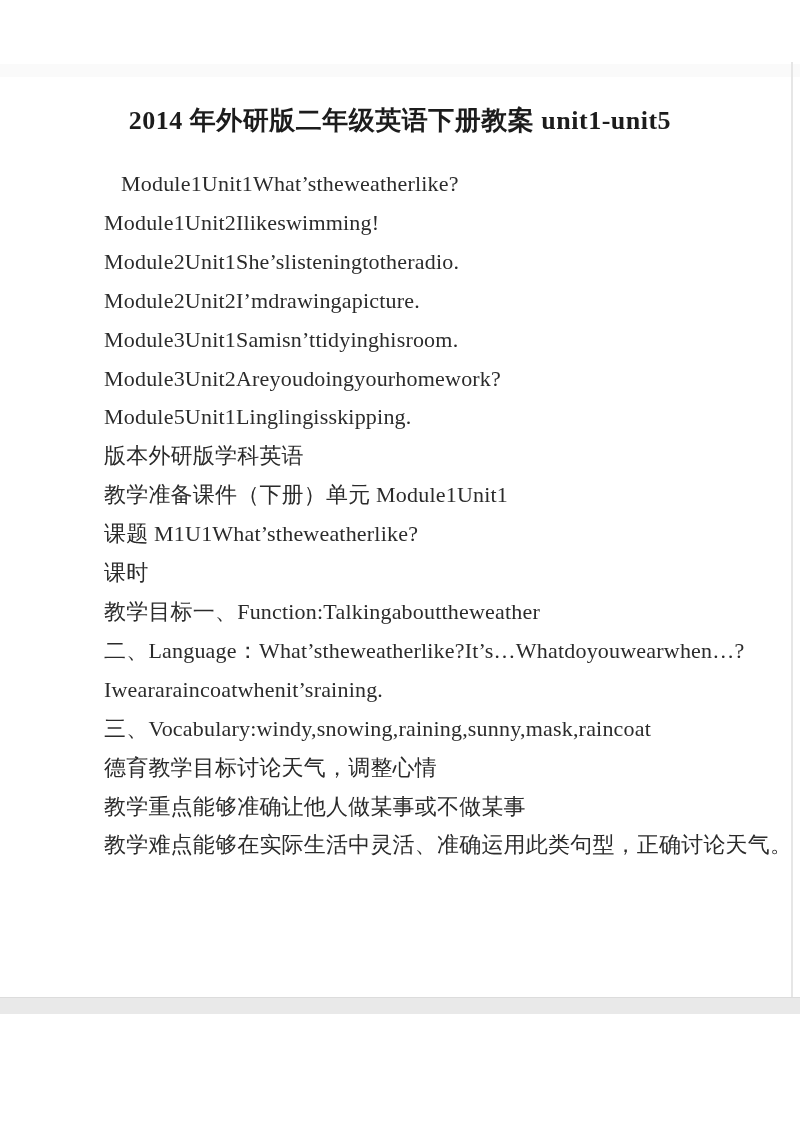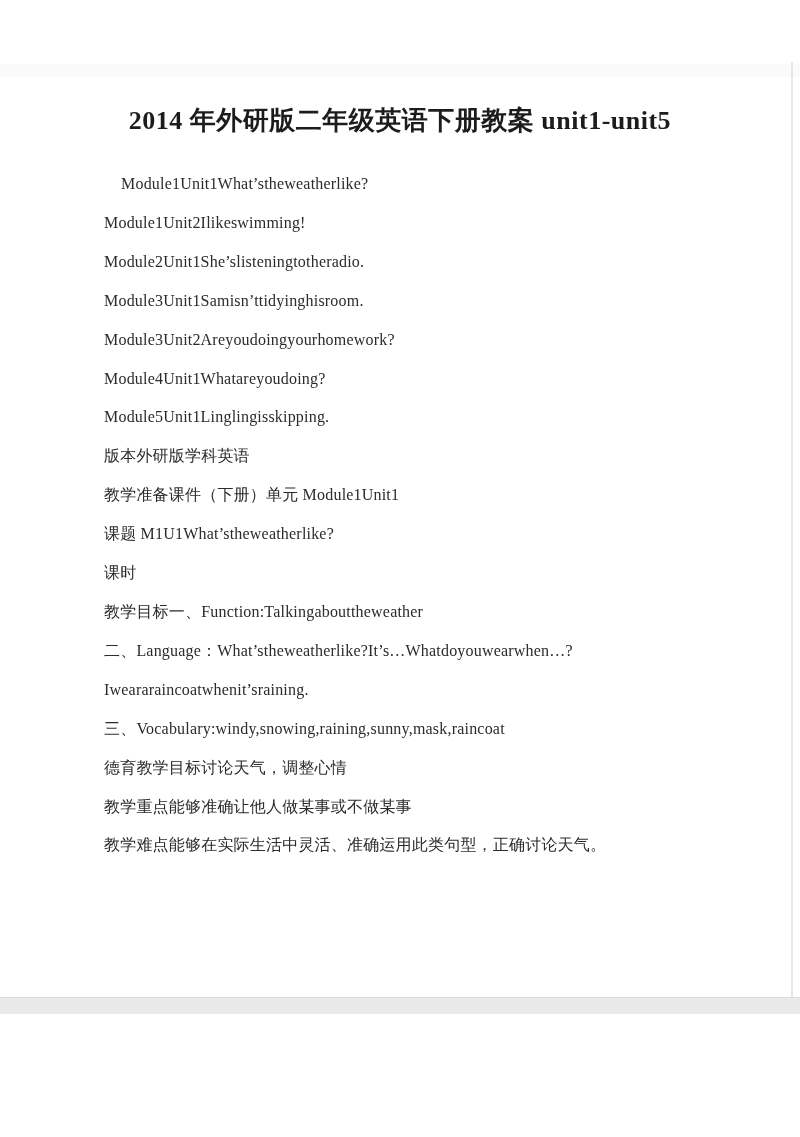--- a/index.html
+++ b/index.html
@@ -33,21 +33,21 @@
     font-weight: bold;
     color: #1c1c1c;
     letter-spacing: 0.5px;
     white-space: nowrap;
   }
   .content {
     position: absolute;
     top: 165px;
     left: 104px;
     right: 40px;
-    font-size: 16px;
+    font-size: 22px;
     color: #2b2b2b;
   }
   .content p {
     margin: 0;
     line-height: 38.9px;
     white-space: nowrap;
     letter-spacing: 0.2px;
   }
   .content p.first-indent {
     text-indent: 17px;
@@ -88,23 +88,23 @@
 <div class="page">
 
   <div class="top-seam"></div>
 
   <h1 class="doc-title">2014 年外研版二年级英语下册教案 unit1-unit5</h1>
 
   <div class="content">
     <p class="first-indent">Module1Unit1What’stheweatherlike?</p>
     <p>Module1Unit2Ilikeswimming!</p>
     <p>Module2Unit1She’slisteningtotheradio.</p>
+    <p>Module2Unit2I’mdrawingapicture.</p>
     <p>Module3Unit1Samisn’ttidyinghisroom.</p>
     <p>Module3Unit2Areyoudoingyourhomework?</p>
-    <p>Module4Unit1Whatareyoudoing?</p>
     <p>Module5Unit1Linglingisskipping.</p>
     <p>版本外研版学科英语</p>
     <p>教学准备课件（下册）单元 Module1Unit1</p>
     <p>课题 M1U1What’stheweatherlike?</p>
     <p>课时</p>
     <p>教学目标一、Function:Talkingabouttheweather</p>
     <p>二、Language：What’stheweatherlike?It’s…Whatdoyouwearwhen…?</p>
     <p>Iweararaincoatwhenit’sraining.</p>
     <p>三、Vocabulary:windy,snowing,raining,sunny,mask,raincoat</p>
     <p>德育教学目标讨论天气，调整心情</p>

